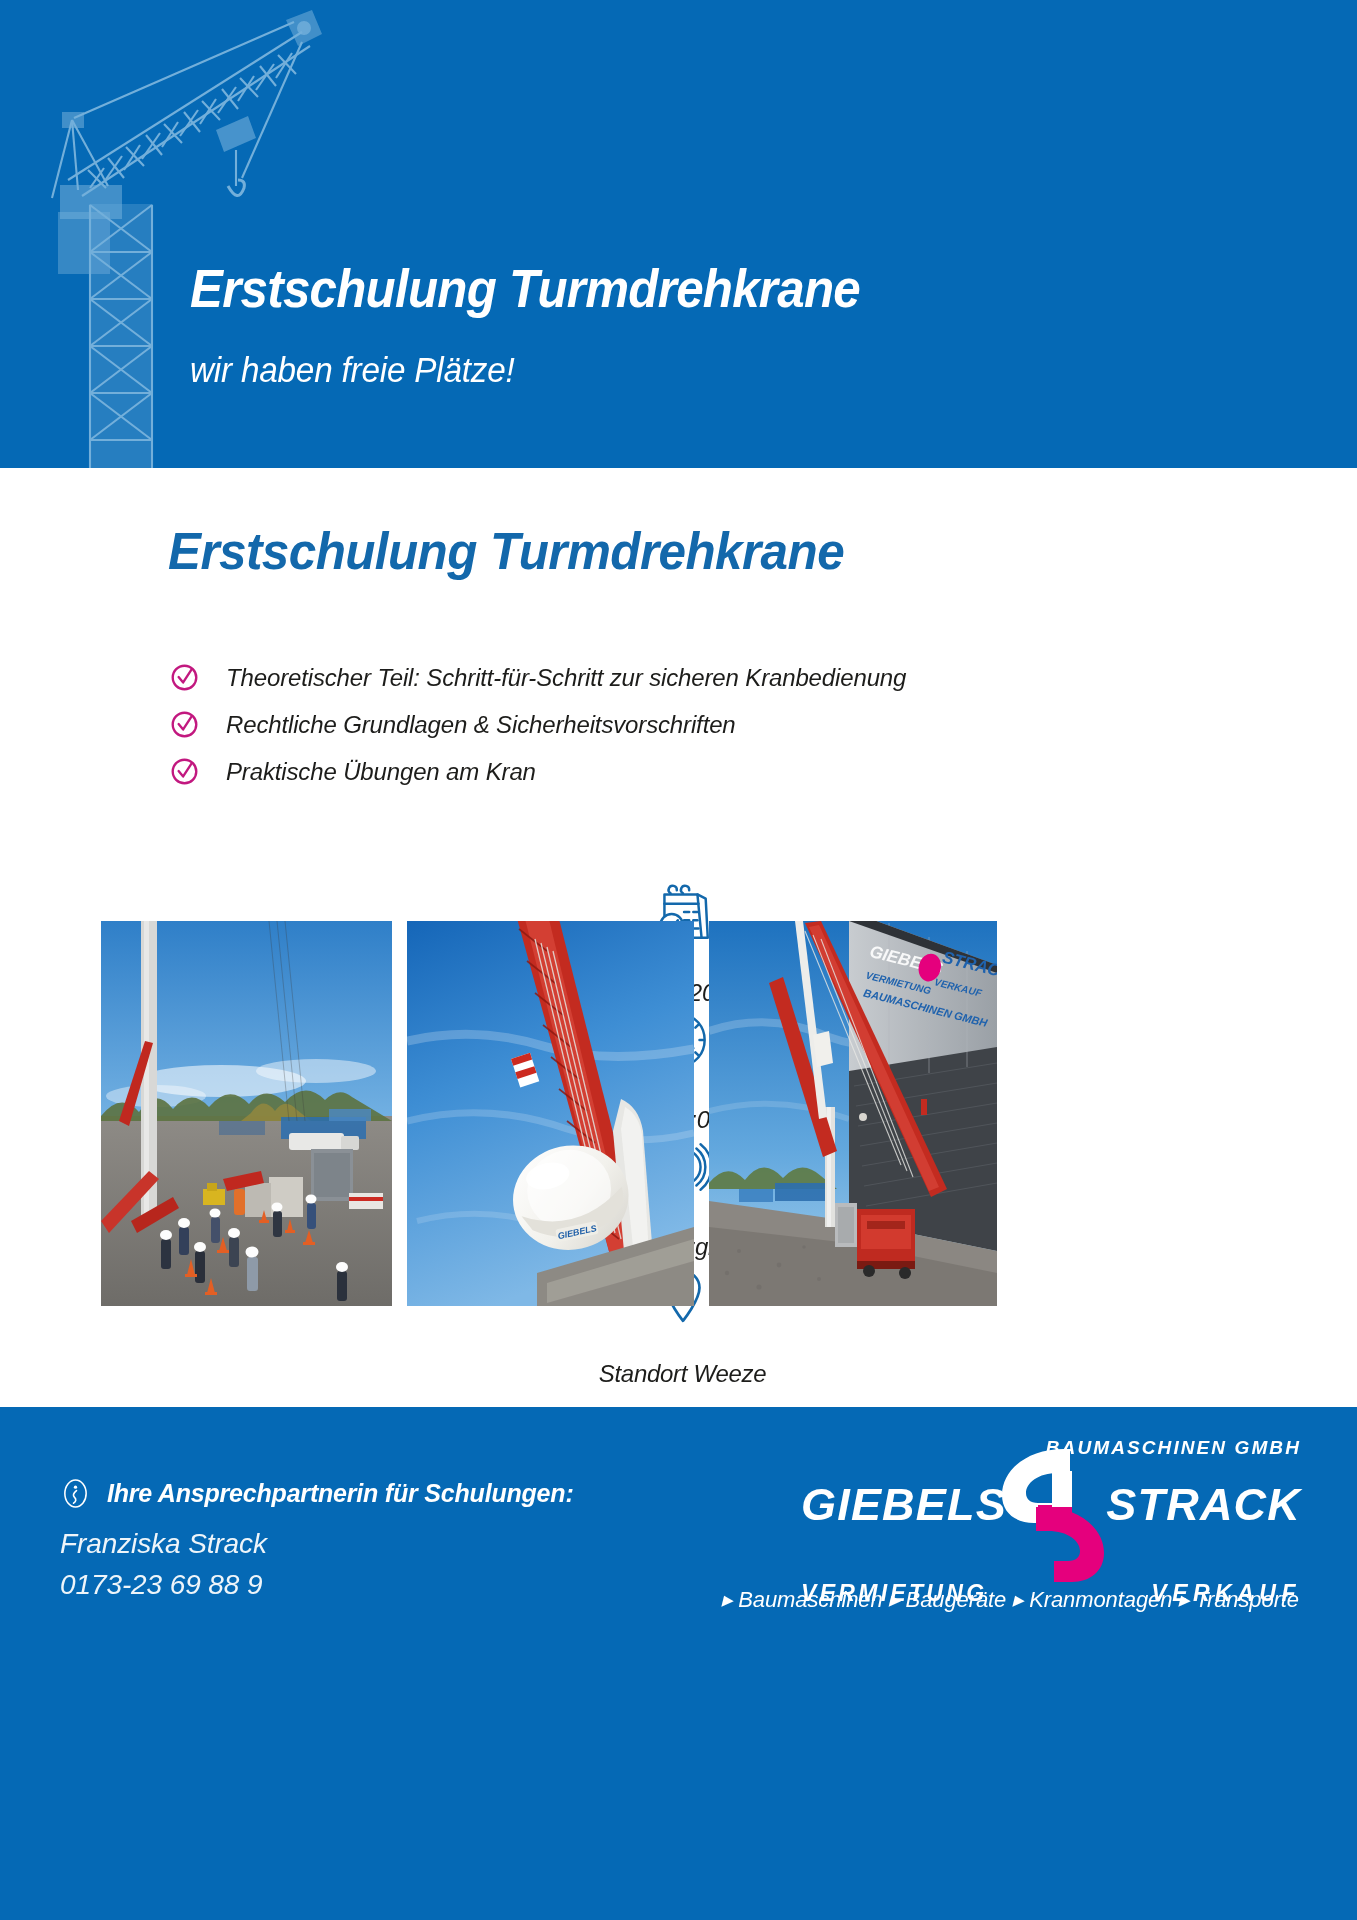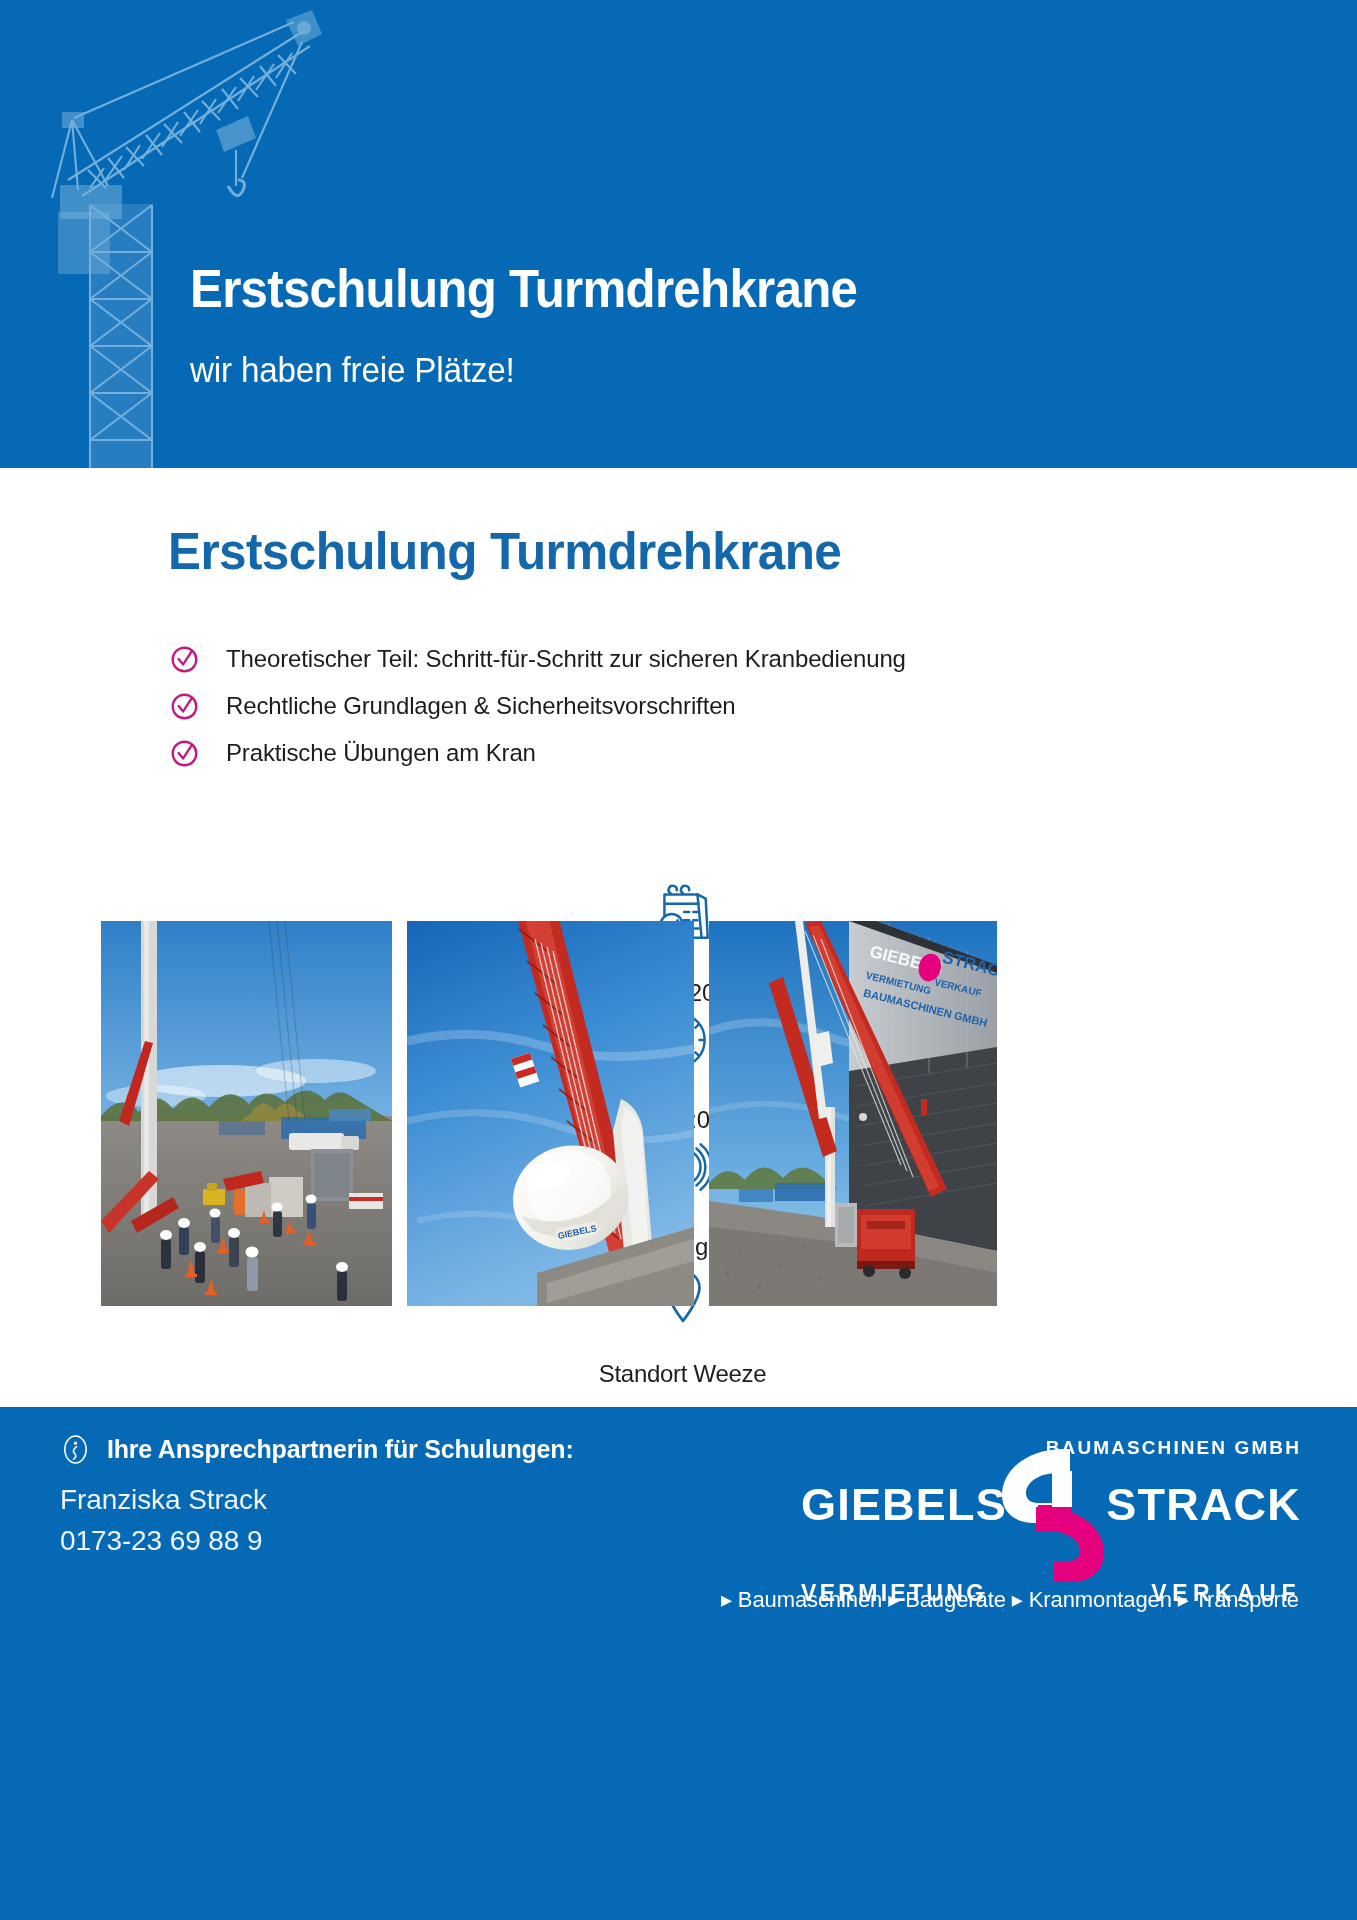--- a/index.html
+++ b/index.html
@@ -10,20 +10,21 @@
     background: #ffffff;
     font-family: "Liberation Sans", sans-serif;
     overflow: hidden;
   }
 
   .poster {
     position: relative;
     width: 1357px;
     height: 1920px;
     background: #ffffff;
+    font-style: italic;
   }
 
   
   .header {
     position: absolute;
     left: 0; top: 0;
     width: 1357px; height: 468px;
     background: #0569b5;
     overflow: hidden;
   }
@@ -74,21 +75,21 @@
 
   
   .bullets {
     position: absolute;
     left: 170px; top: 645px;
     width: 950px;
   }
 
   .bullet-row {
     display: flex;
-    align-items: flex-start;
+    align-items: flex-end;
     height: 47px;
   }
 
   .check-icon {
     width: 29px; height: 29px;
     flex: 0 0 29px;
     margin-right: 27px;
   }
 
   .bullet-text {
@@ -161,20 +162,21 @@
   .contact-block {
     position: absolute;
     left: 60px; top: 27px;
     width: 640px;
   }
 
   .contact-head {
     display: flex;
     align-items: center;
     margin-bottom: 14px;
+    margin-top: 44px;
   }
 
   .info-i-icon { width: 31px; height: 31px; margin-right: 16px; flex: 0 0 31px; }
 
   .contact-head-text {
     font-size: 25px;
     font-weight: bold;
     color: #ffffff;
     letter-spacing: -0.2px;
     white-space: nowrap;

